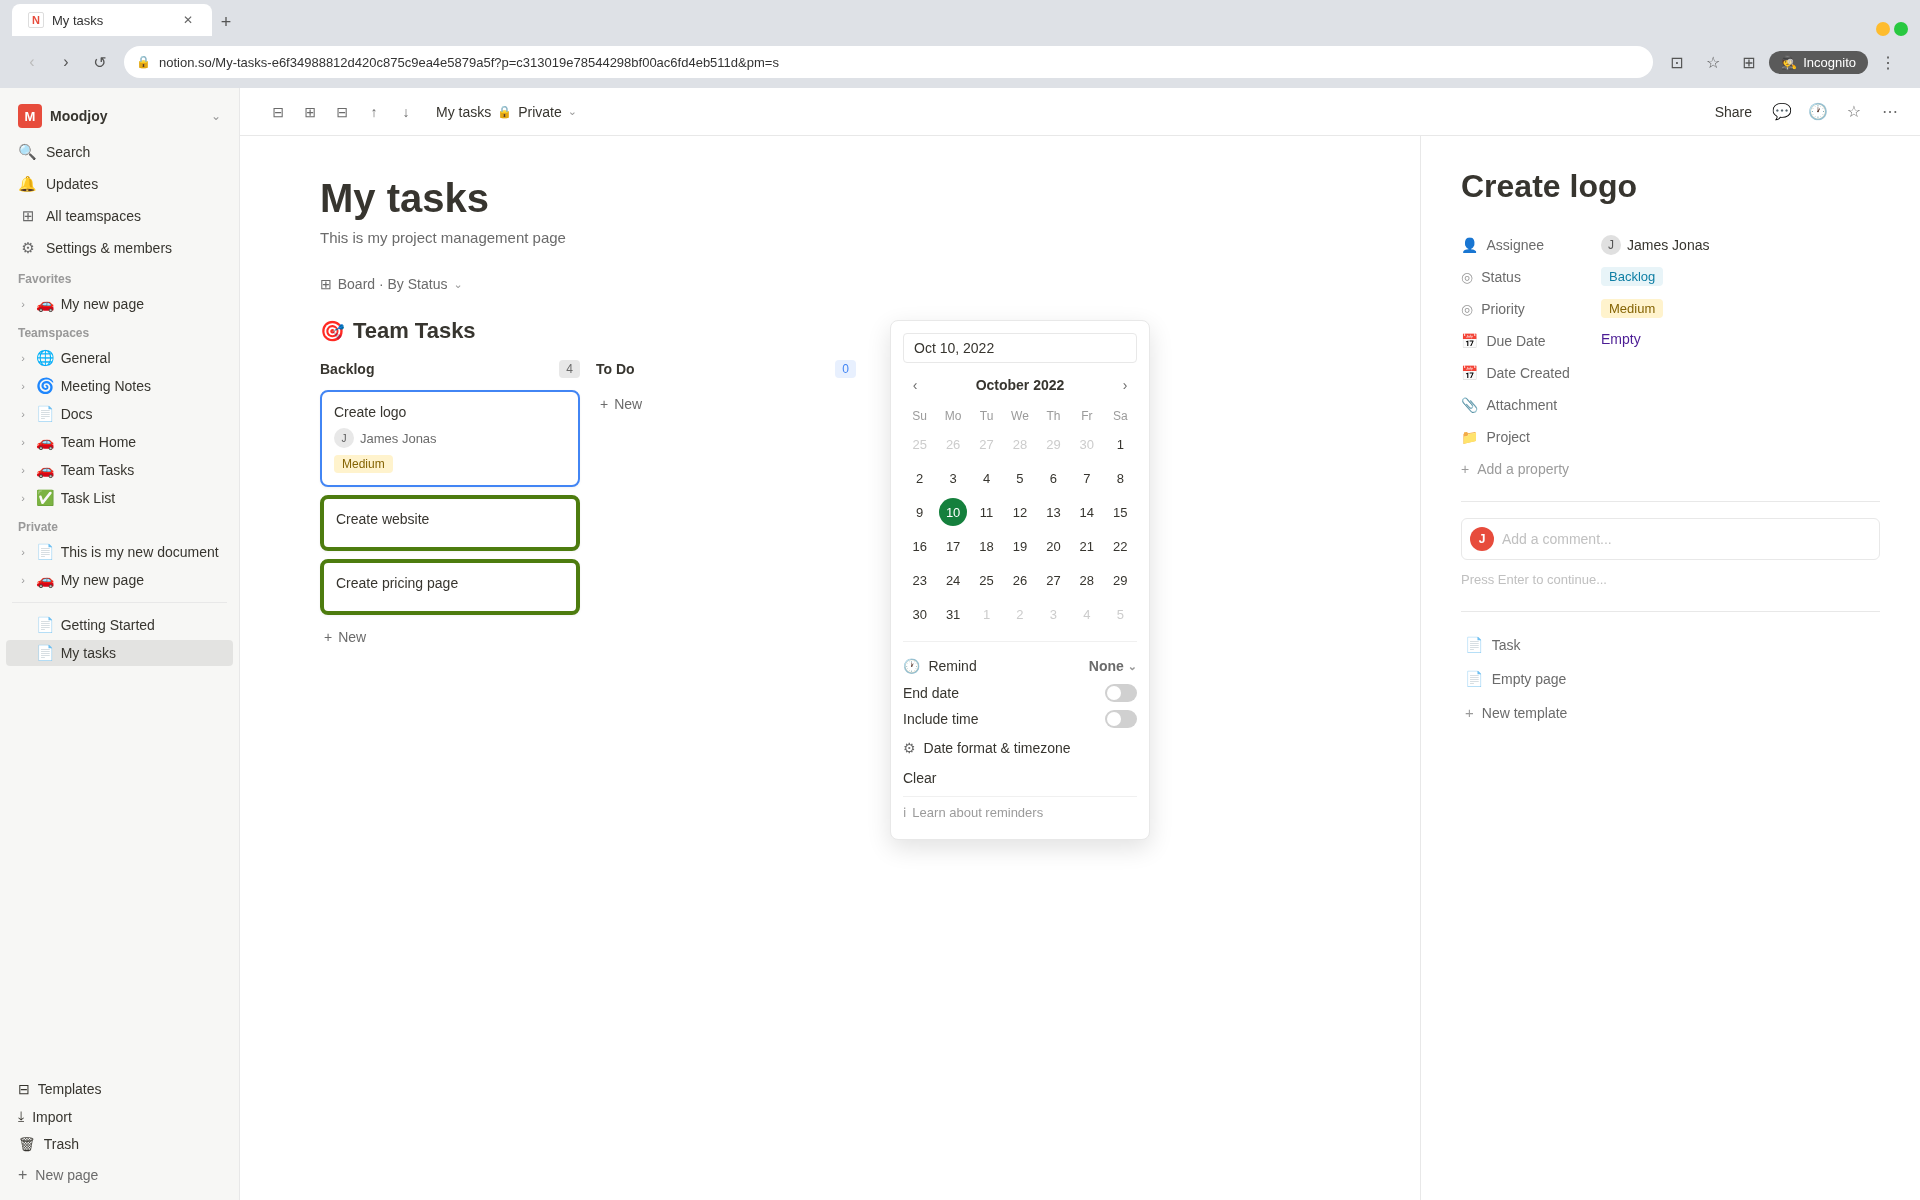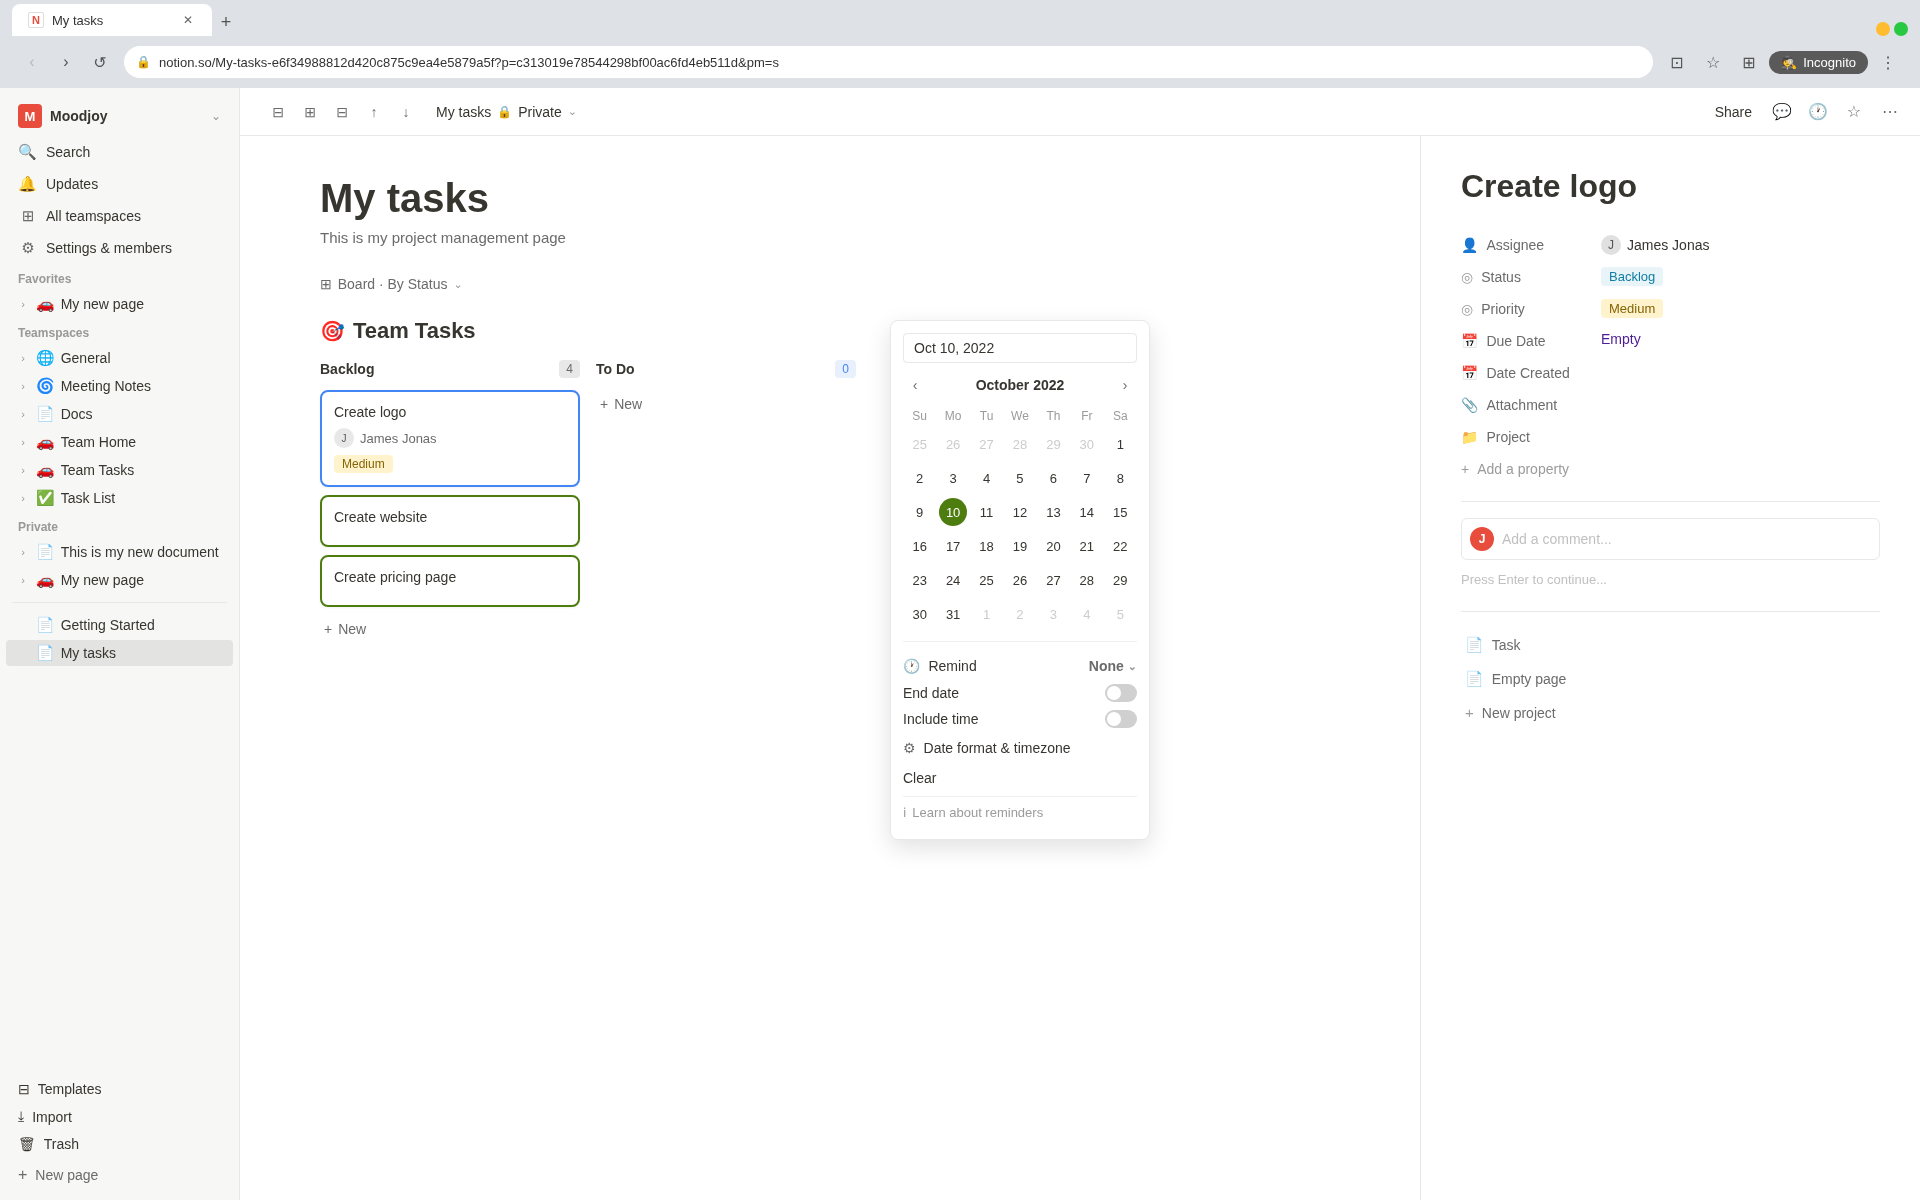--- a/index.html
+++ b/index.html
@@ -74,21 +74,21 @@
     .section-title { font-size: 22px; font-weight: 600; color: #37352f; margin-bottom: 16px; display: flex; align-items: center; gap: 8px; }
     .section-emoji { font-size: 20px; }
 
     .kanban-columns { display: flex; gap: 16px; }
     .kanban-col { width: 260px; }
     .kanban-col-header { display: flex; align-items: center; justify-content: space-between; margin-bottom: 12px; }
     .col-title { font-size: 14px; font-weight: 600; color: #37352f; }
     .col-badge { background: #e8e8e8; border-radius: 4px; padding: 2px 7px; font-size: 12px; color: #6b6b6b; }
     .col-badge.todo { background: #e8f0fe; color: #4285f4; }
 
-    .kanban-card { background: #fff; border: 2px solid #4d7c0f; border-radius: 8px; padding: 12px; margin-bottom: 8px; cursor: pointer; box-shadow: 0 1px 3px rgba(0,0,0,0.05); }
+    .kanban-card { background: #fff; border: 4px solid #4d7c0f; border-radius: 8px; padding: 12px; margin-bottom: 8px; cursor: pointer; box-shadow: 0 1px 3px rgba(0,0,0,0.05); }
     .kanban-card.selected { border: 2px solid #4285f4; }
     .card-title { font-size: 14px; font-weight: 500; color: #37352f; margin-bottom: 8px; }
     .card-assignee { display: flex; align-items: center; gap: 6px; font-size: 13px; color: #6b6b6b; margin-bottom: 6px; }
     .assignee-avatar { width: 20px; height: 20px; border-radius: 50%; background: #e8e8e8; display: flex; align-items: center; justify-content: center; font-size: 10px; color: #555; }
     .card-tag { display: inline-block; background: #fff3cd; color: #856404; border-radius: 4px; padding: 2px 8px; font-size: 12px; font-weight: 500; }
 
     .add-new-row { display: flex; align-items: center; gap: 6px; padding: 6px 4px; cursor: pointer; font-size: 14px; color: #6b6b6b; border-radius: 4px; }
 
     
     .right-panel { width: 500px; border-left: 1px solid #e8e8e8; overflow-y: auto; padding: 32px 40px; background: #fff; position: relative; }
@@ -119,21 +119,21 @@
 
     .calendar-header { display: flex; align-items: center; justify-content: space-between; margin-bottom: 8px; }
     .calendar-month { font-size: 14px; font-weight: 600; color: #37352f; }
     .cal-nav { width: 24px; height: 24px; display: flex; align-items: center; justify-content: center; border-radius: 4px; cursor: pointer; color: #6b6b6b; font-size: 14px; }
 
     .calendar-grid { width: 100%; border-collapse: collapse; }
     .calendar-grid th { font-size: 12px; color: #9b9b9b; text-align: center; padding: 4px 0; font-weight: 500; width: 32px; }
     .calendar-grid td { text-align: center; padding: 3px 0; }
     .cal-day { width: 28px; height: 28px; display: flex; align-items: center; justify-content: center; border-radius: 50%; font-size: 13px; color: #37352f; cursor: pointer; margin: 0 auto; }
     .cal-day.other-month { color: #ccc; }
-    .cal-day.selected { background: #4d7c0f; color: #fff; }
+    .cal-day.selected { background: #15803d; color: #fff; }
 
     .date-picker-section { margin-top: 10px; padding-top: 10px; border-top: 1px solid #f0f0f0; }
     .remind-row { display: flex; align-items: center; justify-content: space-between; padding: 6px 0; }
     .remind-label { display: flex; align-items: center; gap: 8px; font-size: 14px; color: #37352f; }
     .remind-icon { color: #6b6b6b; }
     .remind-value { display: flex; align-items: center; gap: 4px; font-size: 14px; color: #6b6b6b; font-weight: bold; }
 
     .toggle-row { display: flex; align-items: center; justify-content: space-between; padding: 4px 0; }
     .toggle-label { font-size: 14px; color: #37352f; }
     .toggle { width: 32px; height: 18px; border-radius: 9px; background: #d0d0d0; position: relative; cursor: pointer; }
@@ -472,21 +472,21 @@
           <div class="page-option-item">
             <span class="page-option-icon">📄</span>
             <span>Task</span>
           </div>
           <div class="page-option-item">
             <span class="page-option-icon">📄</span>
             <span>Empty page</span>
           </div>
           <div class="page-option-item">
             <span class="page-option-icon">+</span>
-            <span>New project</span>
+            <span>New template</span>
           </div>
         </div>
       </div>
 
     </div>
   </div>
 
 </div>
 
 <div class="date-picker">

